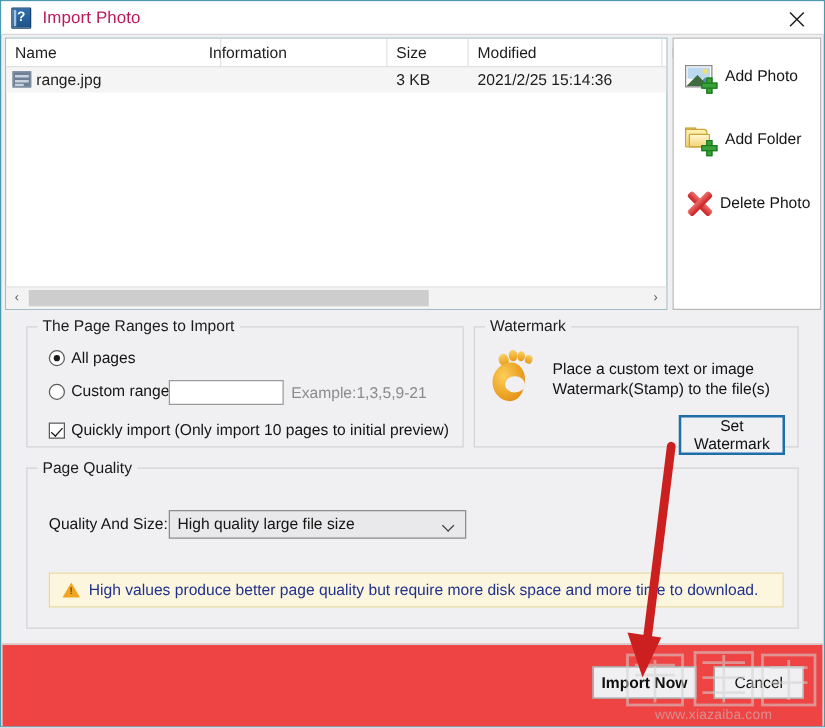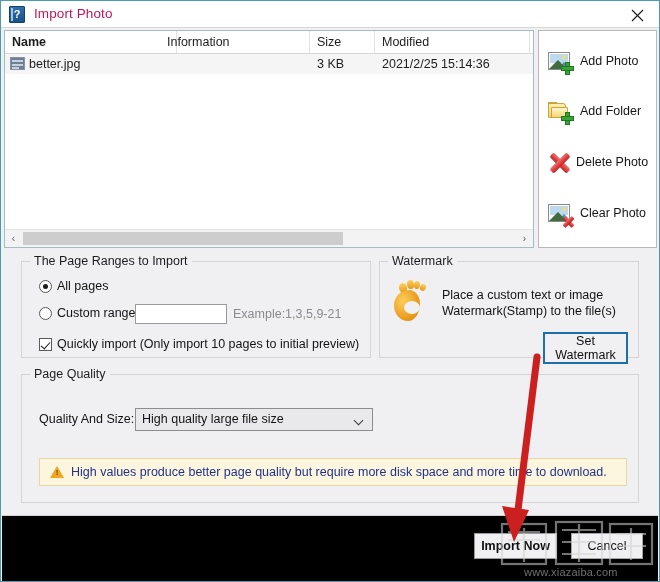--- a/index.html
+++ b/index.html
@@ -448,21 +448,21 @@
     color: #20328c;
     white-space: nowrap;
   }
 
   
   .bottombar {
     position: absolute;
     left: 1px; right: 1px;
     top: 514px;
     height: 66px;
-    background: #000000;
+    background: #ef4444;
     border-top: 1px solid #d0d0d0;
   }
 
   
   .arrow-svg {
     position: absolute;
     left: 0; top: 0;
     width: 660px; height: 582px;
     pointer-events: none;
   }
@@ -496,34 +496,34 @@
       <svg width="13" height="13" viewBox="0 0 13 13">
         <line x1="1" y1="1" x2="12" y2="12" stroke="#1a1a1a" stroke-width="1.1"></line>
         <line x1="12" y1="1" x2="1" y2="12" stroke="#1a1a1a" stroke-width="1.1"></line>
       </svg>
     </div>
   </div>
 
   <div class="filelist">
 
     <div class="lv-header">
-      <div class="lv-col" style="left:0px;   width:172px;font-weight:bold;">Name</div>
+      <div class="lv-col" style="left:0px;   width:172px;">Name</div>
       <div class="lv-col" style="left:155px; width:150px;">Information</div>
       <div class="lv-col" style="left:305px; width:65px;">Size</div>
       <div class="lv-col" style="left:370px; width:155px;">Modified</div>
       <div class="lv-col" style="left:525px; width:40px; border-right:none;">I</div>
     </div>
 
     <div class="lv-row">
       <div class="file-icon">
           <i></i>
           <i></i>
           <i></i>
         </div>
-      <div class="lv-cell name" style="left:0px;   width:155px;">better.jpg</div>
+      <div class="lv-cell name" style="left:0px;   width:155px;">range.jpg</div>
       <div class="lv-cell" style="left:155px; width:150px;"></div>
       <div class="lv-cell" style="left:305px; width:65px;">3 KB</div>
       <div class="lv-cell" style="left:370px; width:155px;">2021/2/25 15:14:36</div>
       <div class="lv-cell" style="left:525px; width:40px;"></div>
     </div>
 
     <div class="hscroll">
       <div class="hs-arrow left">‹</div>
       <div class="hs-thumb"></div>
       <div class="hs-arrow right">›</div>
@@ -560,35 +560,20 @@
     <div class="action-item" style="top:113px;">
       <div class="ic">
         <div class="ico-x">
             <span></span>
             <span></span>
           </div>
       </div>
       <div class="lbl" style="left:37px;">Delete Photo</div>
     </div>
 
-    <div class="action-item" style="top:164px;">
-      <div class="ic">
-        <div class="ico-photo">
-            <div class="sky"></div>
-            <div class="sun"></div>
-            <div class="mt2"></div>
-            <div class="mt"></div>
-          </div>
-        <div class="xbadge">
-            <i></i>
-            <i></i>
-          </div>
-      </div>
-      <div class="lbl">Clear Photo</div>
-    </div>
   </div>
 
   <div class="group" style="left:20px; top:260px; width:350px; height:97px;">
     <div class="legend">The Page Ranges to Import</div>
 
     <div class="radio on" style="left:17px; top:18px;"></div>
     <div class="ctl-label" style="left:35px; top:17px;">All pages</div>
 
     <div class="radio" style="left:17px; top:45px;"></div>
     <div class="ctl-label" style="left:35px; top:44px;">Custom range:</div>

